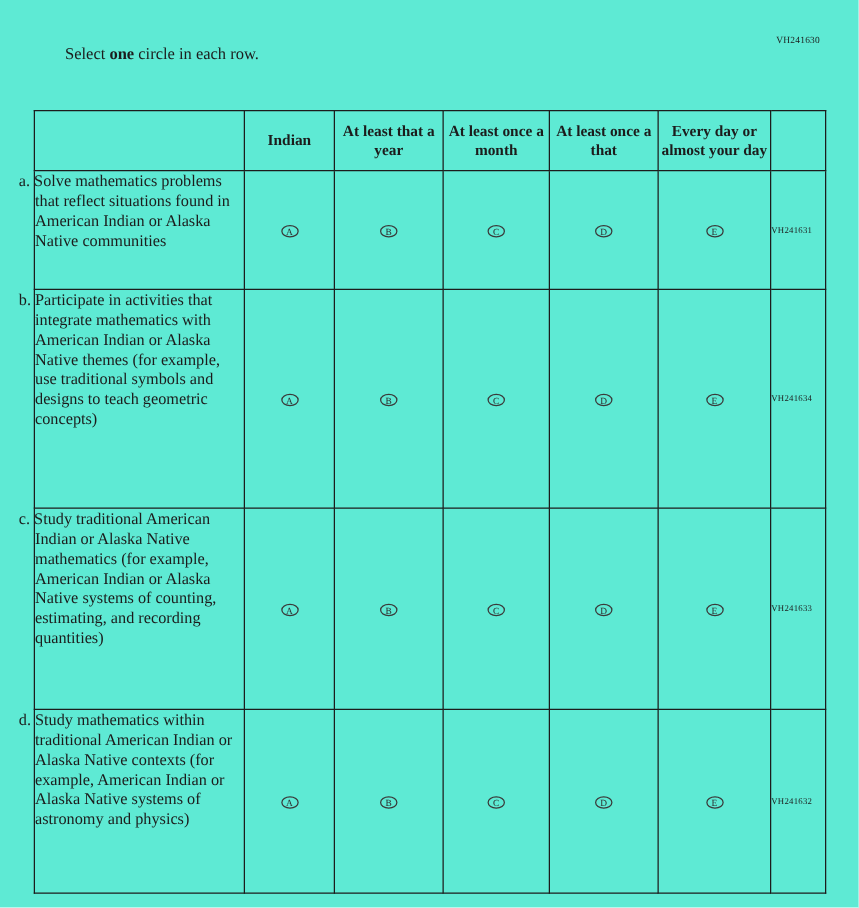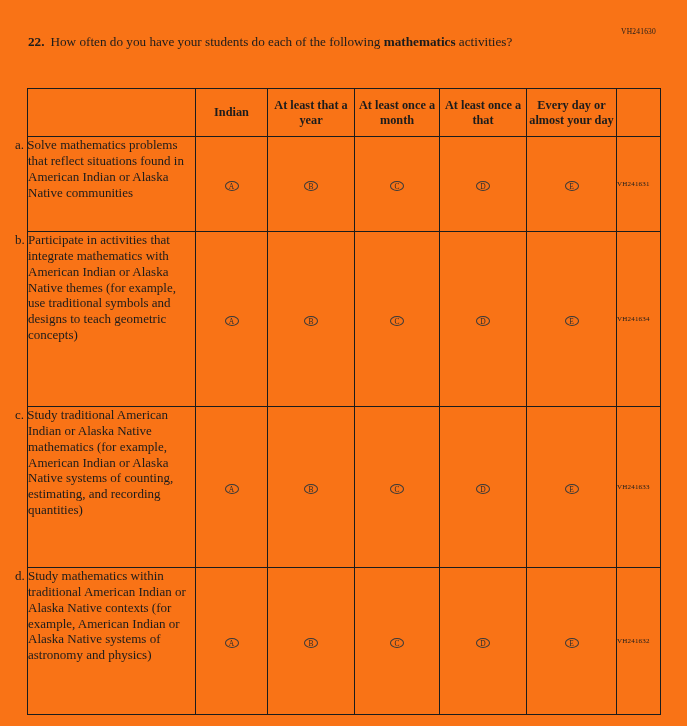--- a/index.html
+++ b/index.html
@@ -1,21 +1,21 @@
 <!DOCTYPE html>
 <html><head>
 <meta charset="utf-8">
 <style>
   * { box-sizing: border-box; }
   html, body { margin: 0; padding: 0; background: #ffffff; }
   .page {
     position: relative;
     width: 687px;
     height: 726px;
-    background: #f97316;
+    background: #5eead4;
     font-family: "Liberation Serif", serif;
     color: #1c1c1c;
     overflow: hidden;
   }
   .top-code {
     position: absolute;
     top: 27px;
     right: 31px;
     font-size: 7.5px;
     letter-spacing: 0.2px;
@@ -94,22 +94,22 @@
   tr.row-d { height: 147px; }
 </style>
 </head>
 <body>
 
 <div class="page">
 
   <div class="top-code">VH241630</div>
 
   <div class="question">
-    <div>
-      <span class="qnum">22.</span><span>How often do you have your students do each of the following </span><b>mathematics</b><span> activities?</span>
+    <div class="instruction">
+      <span>Select </span><b>one</b><span> circle in each row.</span>
     </div>
   </div>
 
   <table class="qtable">
     <colgroup>
       <col style="width:168px">
         <col style="width:72px">
         <col style="width:87px">
         <col style="width:85px">
         <col style="width:87px">

